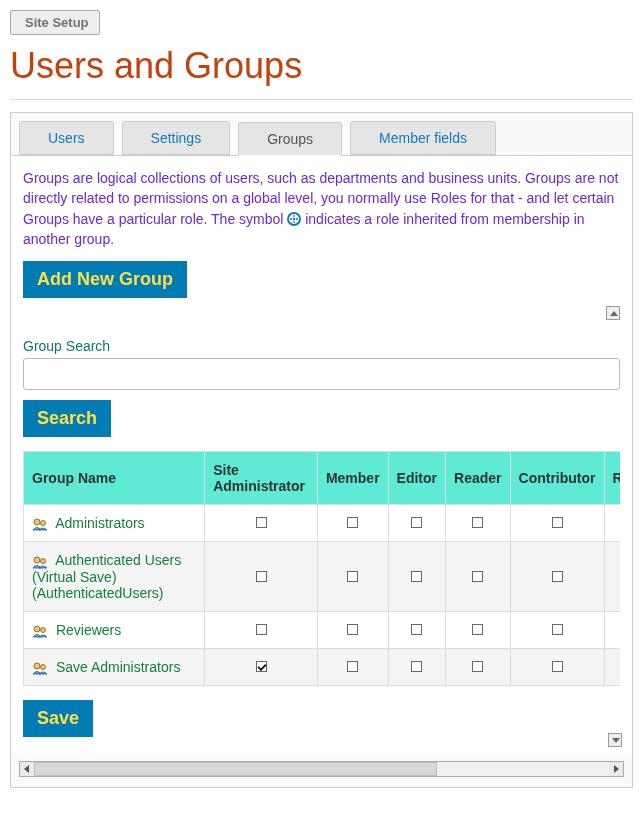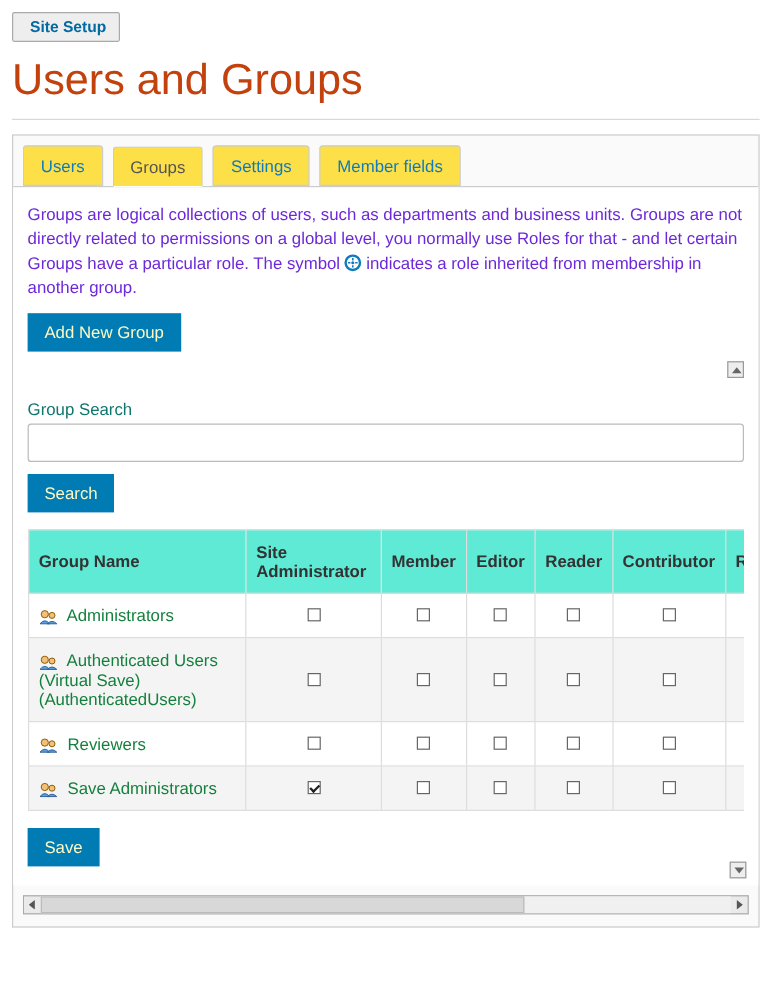--- a/index.html
+++ b/index.html
@@ -1,29 +1,29 @@
 <!DOCTYPE html>
 <html><head>
 <meta charset="utf-8">
 <style>
 * { box-sizing: border-box; margin: 0; padding: 0; }
 body { font-family: "Segoe UI", Tahoma, sans-serif; font-size: 14px; color: #333; background: #fff; width: 643px; }
 .page { padding: 10px; }
-.back-btn { display: inline-flex; align-items: center; gap: 4px; border: 1px solid #aaa; background: #eee; padding: 4px 10px; font-size: 13px; font-weight: 600; color: #0369a1; cursor: pointer; border-radius: 2px; }
+.back-btn { display: inline-flex; align-items: center; gap: 4px; border: 1px solid #aaa; background: #eee; padding: 4px 10px; font-size: 13px; font-weight: 600; color: #737373; cursor: pointer; border-radius: 2px; }
 h1 { font-size: 36px; font-weight: 400; color: #c2410c; margin: 10px 0 12px 0; }
 hr.divider { border: none; border-top: 1px solid #d8d8d8; margin-bottom: 12px; }
 .content-box { border: 1px solid #ccc; background: #fafafa; padding: 0; position: relative; }
 .tabs { display: flex; gap: 8px; padding: 8px 8px 0 8px; }
-.tab { border: 1px solid #ccc; background: #fde047; padding: 8px 14px; color: #0f7bbd; cursor: pointer; border-radius: 3px 3px 0 0; font-size: 14px; }
+.tab { border: 1px solid #ccc; background: #e5e5e5; padding: 8px 28px; color: #0f7bbd; cursor: pointer; border-radius: 3px 3px 0 0; font-size: 14px; }
 .tab.active { color: #555; border-bottom-color: #fff; position: relative; top: 1px; }
 .tab-body { background: #fff; margin: 0; border-top: 1px solid #ccc; padding: 12px 12px 16px 12px; }
 .desc { color: #6d28d9; line-height: 1.45; margin-bottom: 12px; }
 .inherit-icon { display: inline-flex; align-items: center; justify-content: center; width: 14px; height: 14px; border: 2px solid #0f7bbd; border-radius: 50%; color: #0f7bbd; font-size: 9px; line-height: 1; vertical-align: middle; position: relative; top:-1px;}
 .inherit-icon svg { width:10px; height:10px; }
-.btn-primary { background: #007bb3; color: #fef9c3; border: none; padding: 8px 14px; font-size: 14px; font-weight: 400; cursor: pointer; }
+.btn-primary { background: #007bb3; color: #fde047; border: none; padding: 8px 14px; font-size: 18px; font-weight: 700; cursor: pointer; }
 .btn-default { background: #e6e6e6; color: #333; border: 1px solid #bbb; padding: 7px 14px; font-size: 14px; cursor: pointer; }
 .tri-control { float: right; width: 14px; height: 14px; border: 1px solid #999; background: #eee; margin-top: -6px; margin-bottom: 8px; position: relative; }
 .tri-control::after { content:""; position:absolute; left:3px; top:4px; border-left:4px solid transparent; border-right:4px solid transparent; border-bottom:5px solid #666; }
 .clear { clear:both; }
 .label { display:block; margin: 10px 0 4px 0; color:#0f766e; }
 .search-input { width:100%; padding:7px; border:1px solid #bbb; border-radius:3px; font-size:14px; }
 .search-row { display:flex; gap:6px; margin-top:10px; }
 .table-scroll { overflow-x: auto; margin-top: 14px; max-width: 100%; border-bottom: 0; }
 table { border-collapse: collapse; width: 660px; }
 th, td { border: 1px solid #ddd; padding: 10px 8px; text-align: left; vertical-align: middle; font-size: 14px; }
@@ -57,22 +57,22 @@
     </span>
     <span>Site Setup</span>
   </button>
 
   <h1>Users and Groups</h1>
   <hr class="divider">
 
   <div class="content-box">
     <div class="tabs">
       <div class="tab">Users</div>
+      <div class="tab">Settings</div>
       <div class="tab active">Groups</div>
-      <div class="tab">Settings</div>
       <div class="tab">Member fields</div>
     </div>
 
     <div class="tab-body">
       <p class="desc">
         <span>Groups are logical collections of users, such as departments and business units. Groups are not directly related to permissions on a global level, you normally use Roles for that - and let certain Groups have a particular role. The symbol </span>
         <span class="inherit-icon">
           <svg viewBox="0 0 10 10">
               <circle cx="5" cy="5" r="1.3" fill="#0f7bbd"></circle>
               <path d="M5 1v2M5 7v2M1 5h2M7 5h2" stroke="#0f7bbd" stroke-width="1.3"></path>

